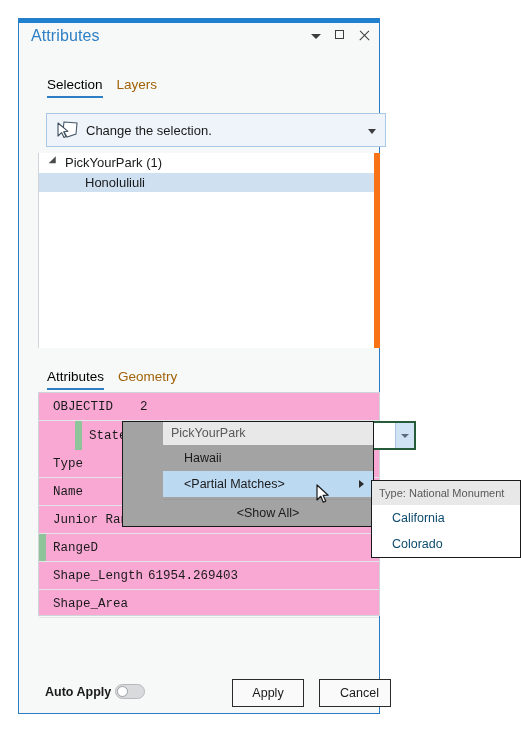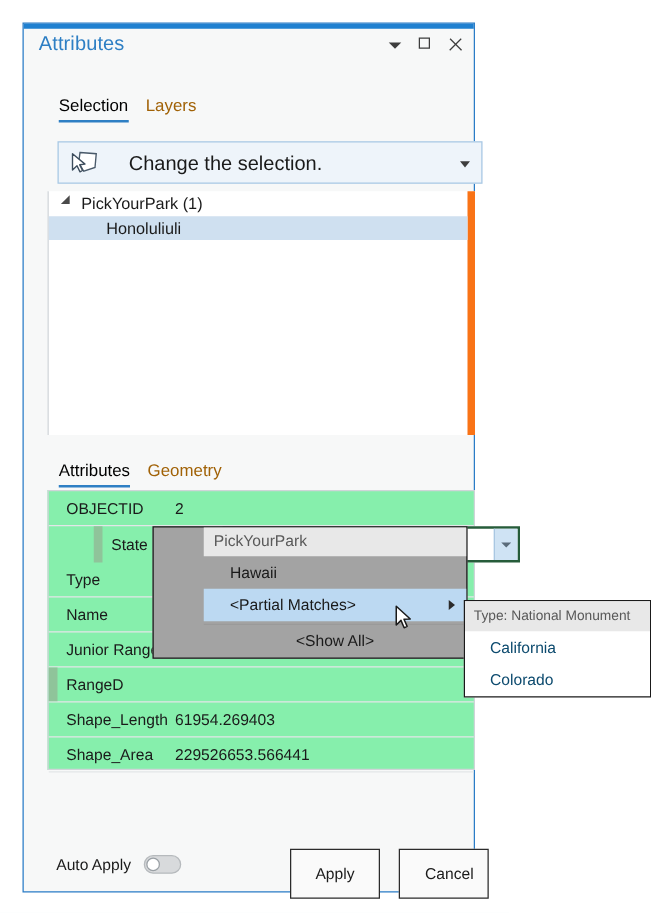--- a/index.html
+++ b/index.html
@@ -74,22 +74,22 @@
   
   .sel-combo {
     position: absolute; left: 27px; top: 94px;
     width: 340px; height: 34px;
     background: #eef4fa;
     border: 1px solid #a8c8e4;
     box-sizing: border-box;
   }
   .sel-icon { position: absolute; left: 8px; top: 6px; width: 26px; height: 22px; }
   .sel-label {
-    position: absolute; left: 56px; top: 9px;
-    font-size: 16px; color: #1a1a1a;
+    position: absolute; left: 39px; top: 9px;
+    font-size: 13px; color: #1a1a1a;
   }
   .sel-caret {
     position: absolute; right: 9px; top: 15px;
     width: 0; height: 0;
     border-left: 4.5px solid transparent;
     border-right: 4.5px solid transparent;
     border-top: 5px solid #3d3d3d;
   }
 
   
@@ -120,23 +120,24 @@
   }
   .tree-child span {
     position: absolute; left: 46px; top: 2px;
     font-size: 13px; color: #1a1a1a;
   }
 
   
   .attr-table {
     position: absolute; left: 19px; top: 373px;
     width: 342px; height: 224px;
-    background: #86efac;
+    background: #f9a8d4;
     border: 1px solid #cfd4d8;
     box-sizing: border-box;
+    font-family: Liberation Mono, monospace;
   }
   .arow {
     position: relative; display: flex; align-items: center;
     height: 27px; border-bottom: 1px solid #e3e6e8;
   }
   .arow .marker {
     width: 7px; align-self: stretch; background: transparent; flex: 0 0 7px;
   }
   .arow.dirty .marker { background: #8fc49a; }
   .aname {
@@ -232,37 +233,37 @@
   
   .cursor { position: absolute; left: 316px; top: 484px; z-index: 90; }
 
   
   .footer {
     position: absolute; left: 0; bottom: 0;
     width: 100%; height: 42px;
   }
   .auto-apply-label {
     position: absolute; left: 26px; top: 14px;
-    font-size: 12.5px; color: #1a1a1a;
+    font-size: 12.5px; color: #1a1a1a; font-weight: bold;
   }
   .toggle {
     position: absolute; left: 96px; top: 13px;
     width: 30px; height: 15px; border-radius: 8px;
     background: #d8dadc; border: 1px solid #b6babd;
     box-sizing: border-box;
   }
   .toggle .knob {
     position: absolute; left: 1px; top: 1px;
     width: 11px; height: 11px; border-radius: 50%;
     background: #ffffff; border: 1px solid #9aa0a5;
     box-sizing: border-box;
   }
   .fbtn {
     position: absolute; top: 8px;
-    width: 72px; height: 40px;
+    width: 72px; height: 28px;
     background: #fafafa; border: 1px solid #2b2b2b;
     font-size: 12.5px; color: #1a1a1a;
     font-family: "Liberation Sans", sans-serif;
     box-sizing: border-box; cursor: default;
   }
   #btn-apply  { left: 213px; }
   #btn-cancel { left: 300px; padding-left: 15px; }
 </style>
 </head>
 <body>
@@ -358,21 +359,20 @@
 
       <div class="arow">
         <div class="marker"></div>
         <div class="aname">Shape_Length</div>
         <div class="aval">61954.269403</div>
       </div>
 
       <div class="arow">
         <div class="marker"></div>
         <div class="aname">Shape_Area</div>
-        <div class="aval">229526653.566441</div>
       </div>
     </div>
 
     <div class="footer">
       <div class="auto-apply-label">Auto Apply</div>
       <div class="toggle">
           <span class="knob"></span>
         </div>
       <button class="fbtn" id="btn-apply">Apply</button>
       <button class="fbtn" id="btn-cancel">Cancel</button>

